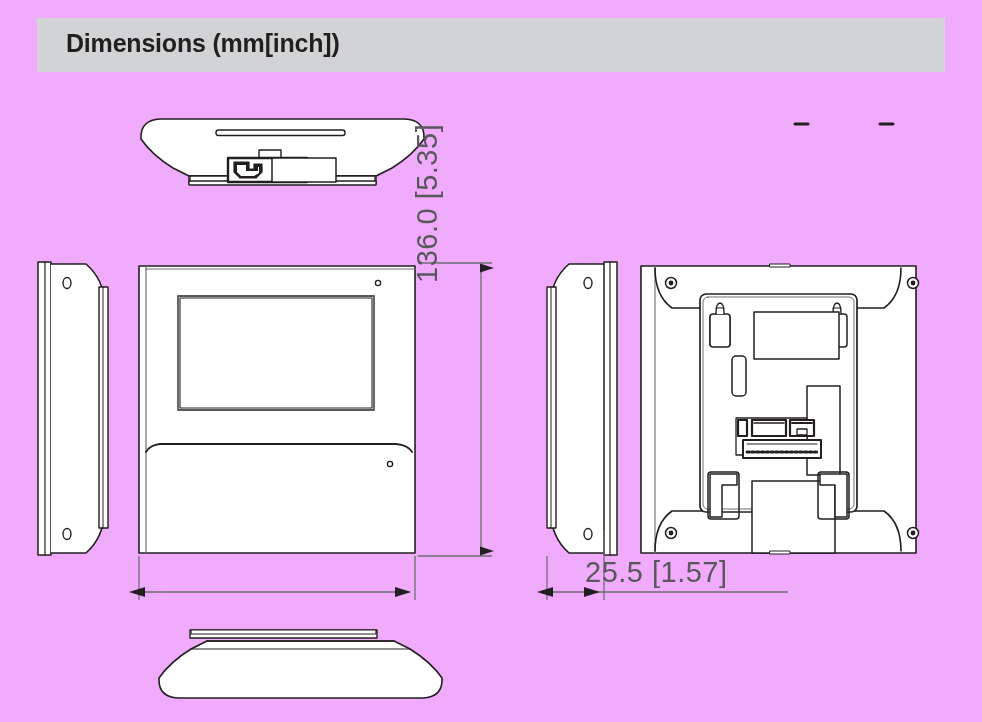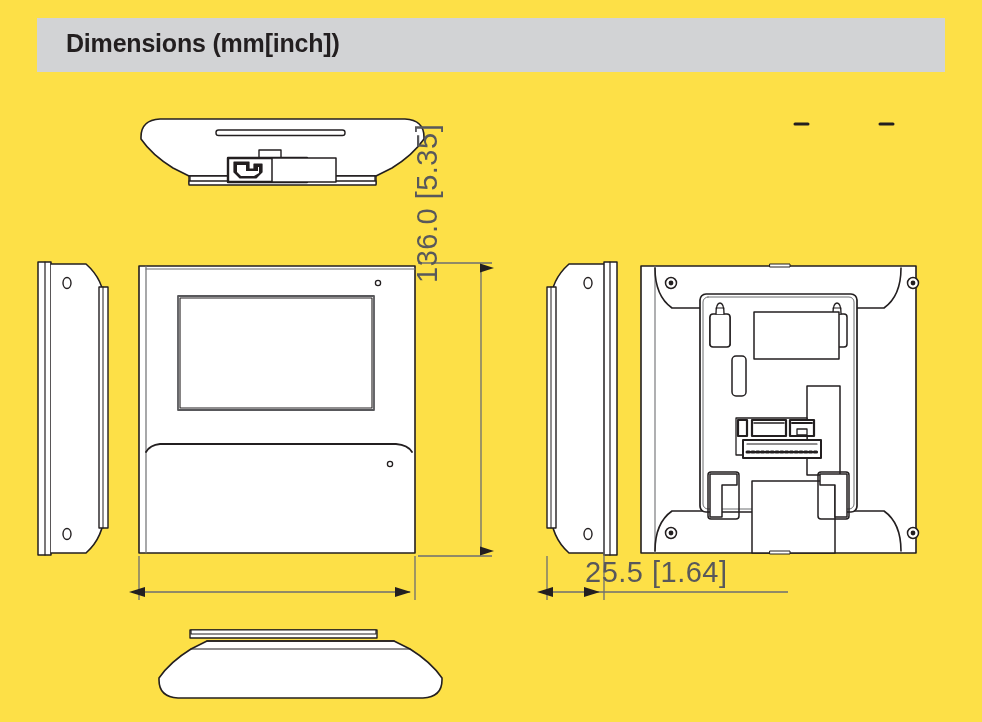--- a/index.html
+++ b/index.html
@@ -13,21 +13,21 @@
     height: 722px;
     position: relative;
     font-family: "Liberation Sans", sans-serif;
     overflow: hidden;
   }
   #page {
     position: absolute;
     left: 0; top: 0;
     width: 982px;
     height: 722px;
-    background: #fde047;
+    background: #f0abfc;
   }
   .header-bar {
     position: absolute;
     left: 37px;
     top: 18px;
     width: 908px;
     height: 54px;
     background: #d2d3d5;
   }
   .header-title {
@@ -272,15 +272,15 @@
         <line x1="552" y1="592" x2="599" y2="592" marker-start="url(#arrL)" marker-end="url(#arrR)"></line>
         <line x1="599" y1="592" x2="788" y2="592"></line>
       </g>
 
     </g>
   </svg>
 
 
   <div class="dim-label" id="dim-height-label">136.0 [5.35]</div>
 
-  <div class="dim-label" id="dim-depth-label">25.5 [1.64]</div>
+  <div class="dim-label" id="dim-depth-label">25.5 [1.57]</div>
 
 </div>
 
 </body></html>

